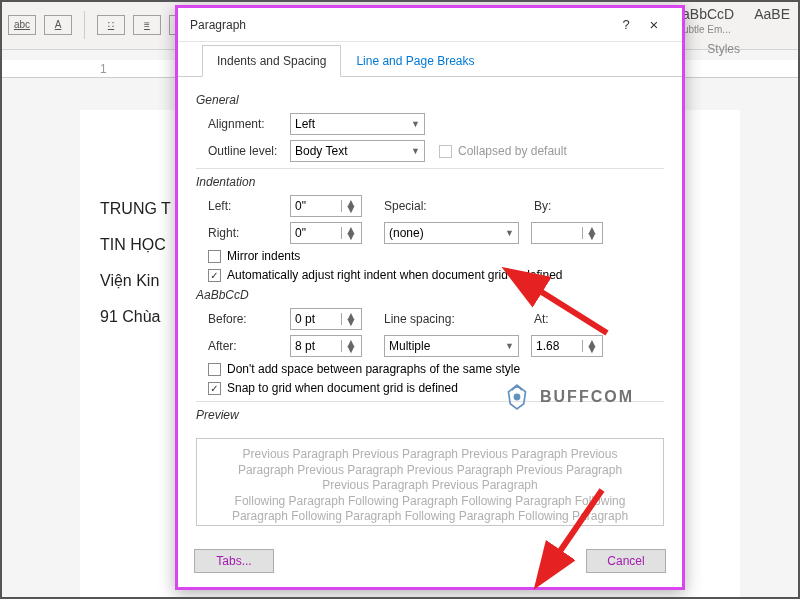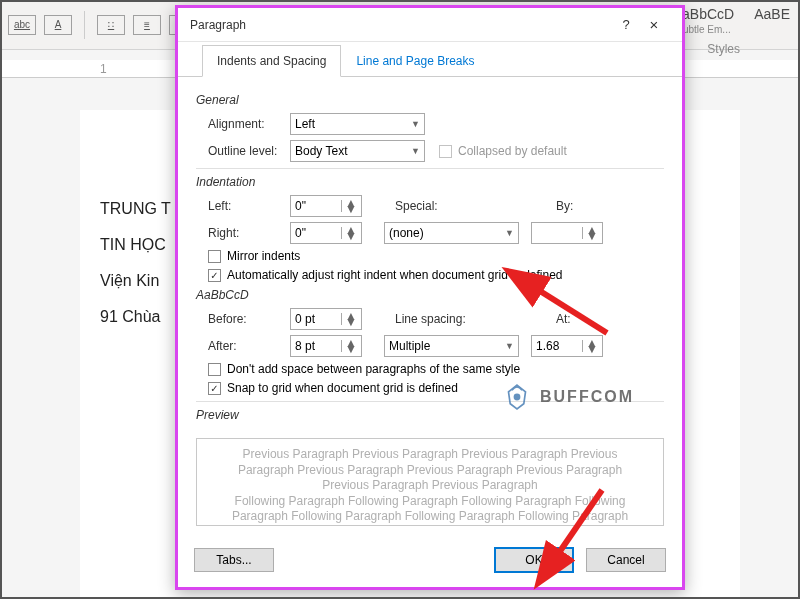--- a/index.html
+++ b/index.html
@@ -47,29 +47,29 @@
 .select { border: 1px solid #a9a9a9; height: 22px; display: flex; align-items: center; padding: 0 4px; background: #fff; position: relative; }
 .select.w1 { width: 135px; }
 .select.w3 { width: 135px; }
 .select-arrow { margin-left: auto; font-size: 9px; color: #666; }
 .spinner { border: 1px solid #a9a9a9; height: 22px; display: flex; align-items: center; padding: 0 4px; background: #fff; width: 72px; }
 .spinner .sp-arrows { margin-left: auto; display: flex; flex-direction: column; font-size: 6px; line-height: 6px; color: #666; border-left: 1px solid #a9a9a9; padding-left: 3px; }
 .chk-row { display: flex; align-items: center; margin: 5px 0; }
 .chk { width: 13px; height: 13px; border: 1px solid #888; margin-right: 6px; background: #fff; display: flex; align-items: center; justify-content: center; font-size: 10px; color: #333; }
 .gap { width: 14px; }
 .col-gap { width: 22px; }
-.label2 { color: #333; margin-right: 8px; margin-left: 11px; }
+.label2 { color: #333; margin-right: 8px; }
 hr.sep { margin: 6px 0; border: none; border-top: 1px solid #e0e0e0; }
 
 .preview-box { border: 1px solid #c8c8c8; padding: 8px 20px; margin-top: 16px; background: #fff; height: 88px; font-size: 7px; color: #b0b0b0; line-height: 1.3; overflow: hidden; text-align: center; }
 .preview-sample { font-size: 8px; color: #333; margin: 4px 0; text-align: left; padding-left: 6px; }
 
 
 .dlg-buttons { display: flex; padding: 10px 16px 14px; gap: 12px; align-items: center; }
-.btn { padding: 4px 4px; border: 1px solid #adadad; background: #e1e1e1; cursor: pointer; color: #000000; min-width: 80px; text-align: center; }
+.btn { padding: 4px 4px; border: 1px solid #adadad; background: #e1e1e1; cursor: pointer; color: #a21caf; min-width: 80px; text-align: center; }
 .btn.primary { border: 2px solid #0078d4; background: #e1e1e1; }
 
 
 .arrow { position: absolute; pointer-events: none; }
 .arrow svg { overflow: visible; }
 
 
 .watermark { position: absolute; top: 380px; left: 500px; display: flex; align-items: center; gap: 6px; opacity: 0.85; pointer-events: none; }
 .watermark-logo { width: 34px; height: 34px; }
 .watermark-text { font-size: 16px; letter-spacing: 2px; color: #5a5a5a; font-weight: 600; }
@@ -256,21 +256,20 @@
     <div class="preview-box">
       <div>Previous Paragraph Previous Paragraph Previous Paragraph Previous Paragraph Previous Paragraph Previous Paragraph Previous Paragraph Previous Paragraph Previous Paragraph</div>
       <div>Following Paragraph Following Paragraph Following Paragraph Following Paragraph Following Paragraph Following Paragraph Following Paragraph Following Paragraph Following Paragraph Following Paragraph Following Paragraph Following Paragraph Following Paragraph Following Paragraph</div>
     </div>
 
   </div>
   <div class="dlg-buttons">
     <div class="btn">Tabs...</div>
     <div style="flex:0 0 40px"></div>
     <div style="flex:1"></div>
-    <div class="btn primary">OK</div>
     <div class="btn">Cancel</div>
   </div>
 </div>
 
 <div class="arrow" style="top:278px; left:522px;">
   <svg width="90" height="60">
     <defs>
         <marker id="ah1" markerWidth="10" markerHeight="10" refX="2" refY="3" orient="auto">
           <polygon points="0 0, 8 3, 0 6" fill="#e62121"></polygon>
         </marker>

